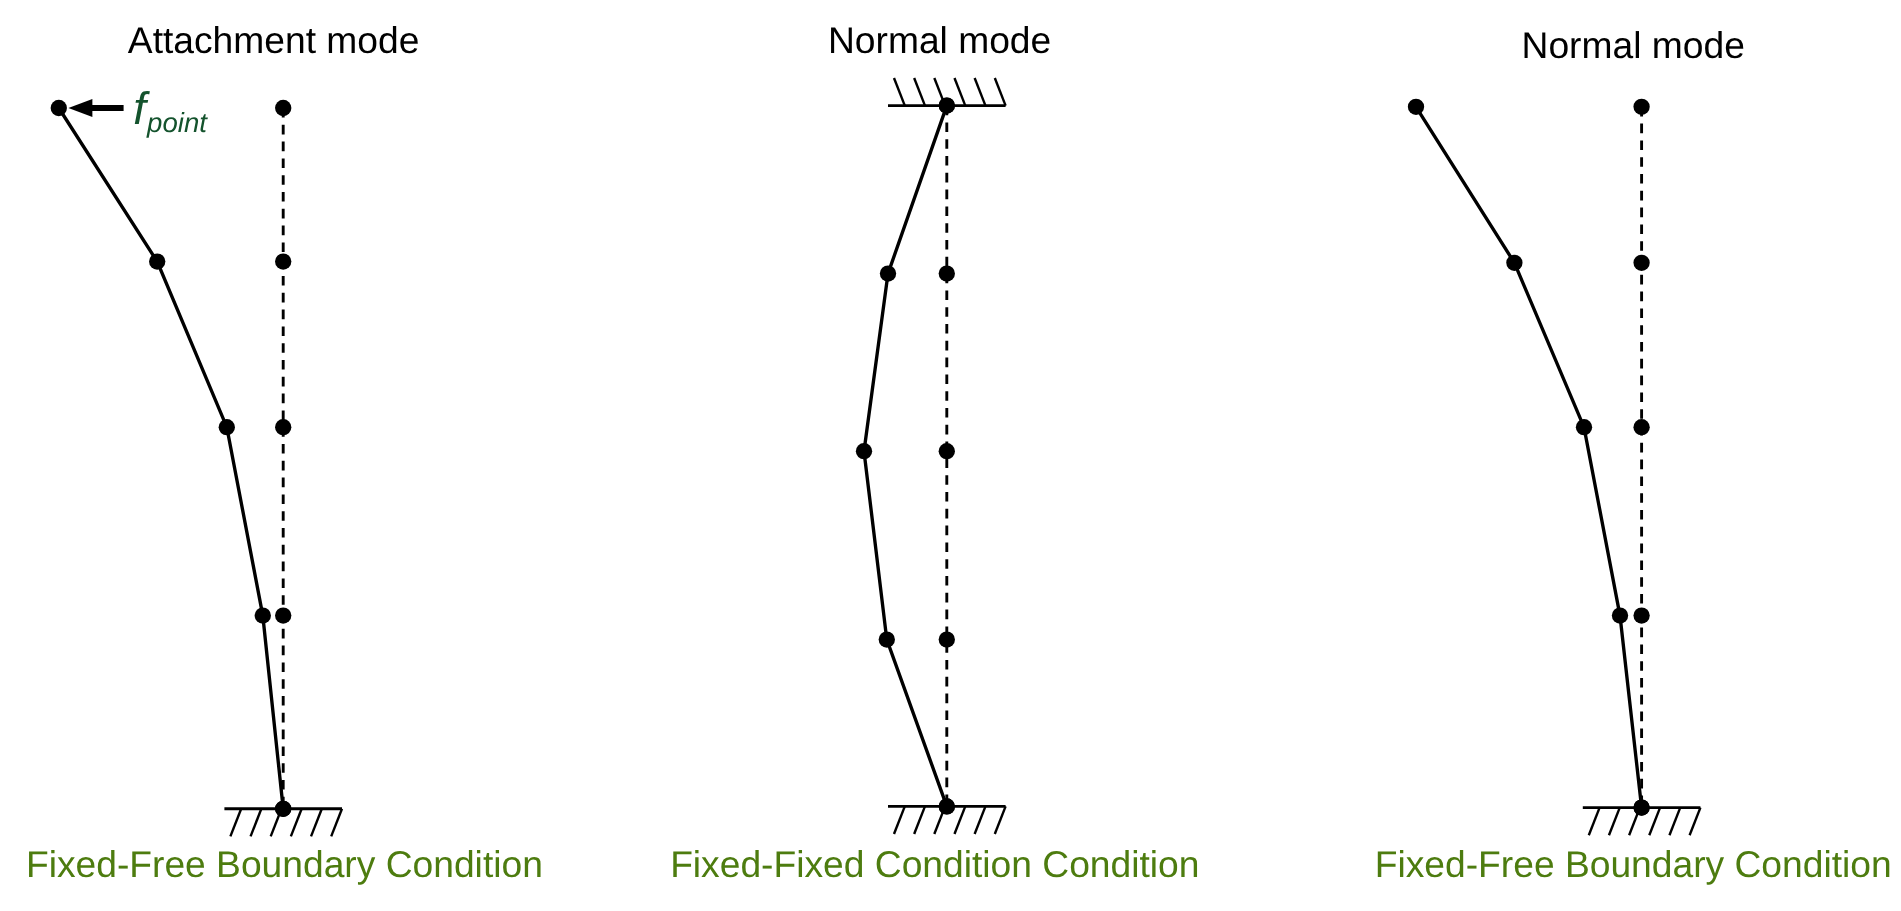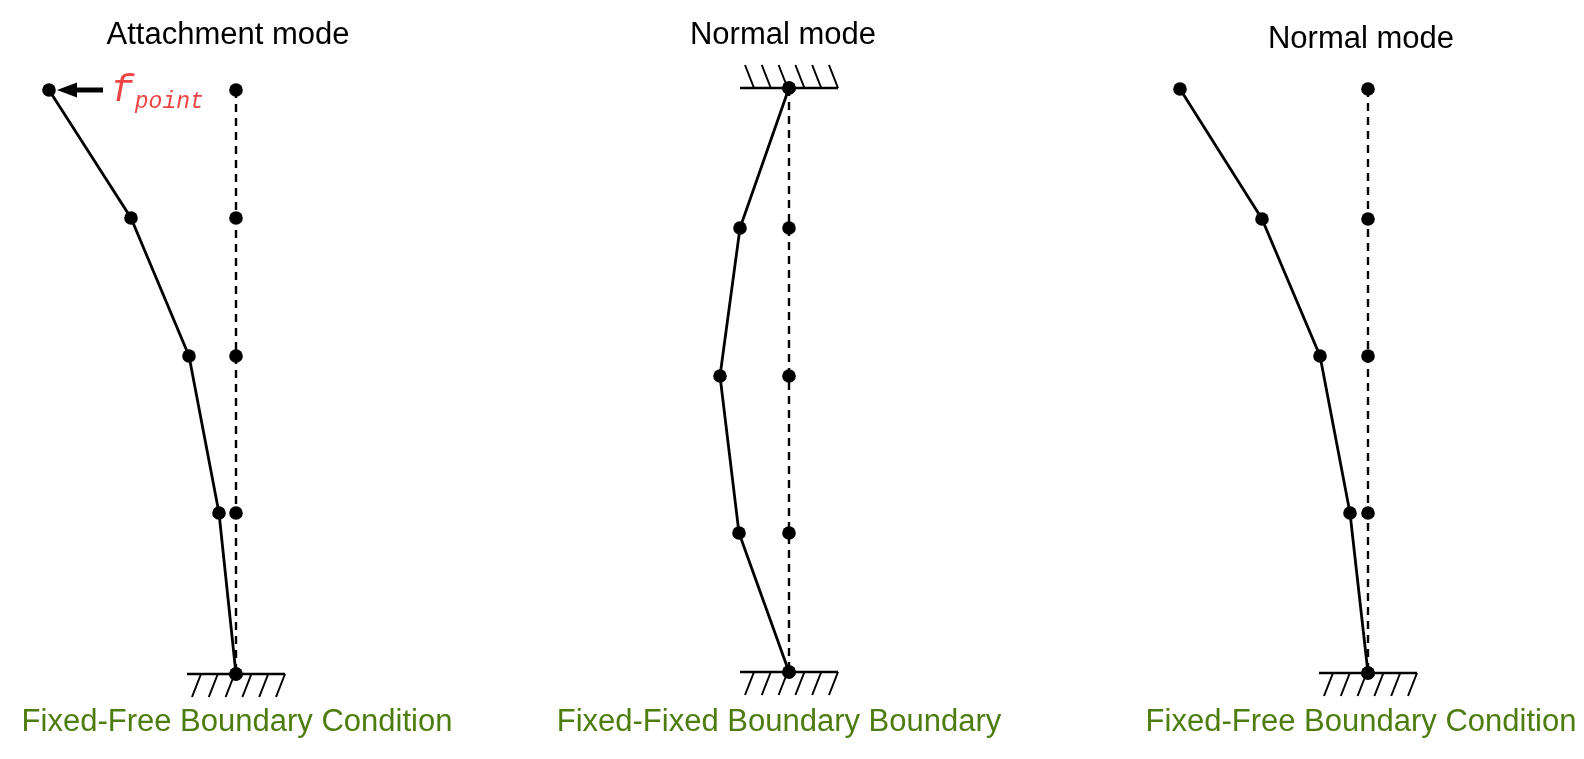--- a/index.html
+++ b/index.html
@@ -35,23 +35,23 @@
     white-space: nowrap;
     font-size: 31px;
     line-height: 36px;
     color: #4d7c0f;
   }
   .force-label {
     position: absolute;
     left: 111px;
     top: 72px;
     white-space: nowrap;
-    font-family: Liberation Mono, monospace;
+    font-family: Liberation Sans, sans-serif;
     font-style: italic;
-    color: #ef4444;
+    color: #14532d;
   }
   .force-symbol {
     font-size: 38px;
     line-height: 38px;
   }
   .force-subscript {
     font-size: 23px;
     line-height: 23px;
     position: relative;
     bottom: -7px;
@@ -137,17 +137,17 @@
   <div class="panel-title" style="left:783px; top:16px">Normal mode</div>
 
   <div class="panel-title" style="left:1361px; top:20px">Normal mode</div>
 
   <div class="force-label">
     <span class="force-symbol">f</span><span class="force-subscript">point</span>
   </div>
 
   <div class="panel-caption" style="left:237px; top:703px">Fixed-Free Boundary Condition</div>
 
-  <div class="panel-caption" style="left:779px; top:703px">Fixed-Fixed Boundary Boundary</div>
+  <div class="panel-caption" style="left:779px; top:703px">Fixed-Fixed Condition Condition</div>
 
   <div class="panel-caption" style="left:1361px; top:703px">Fixed-Free Boundary Condition</div>
 
 </div>
 
 </body></html>

